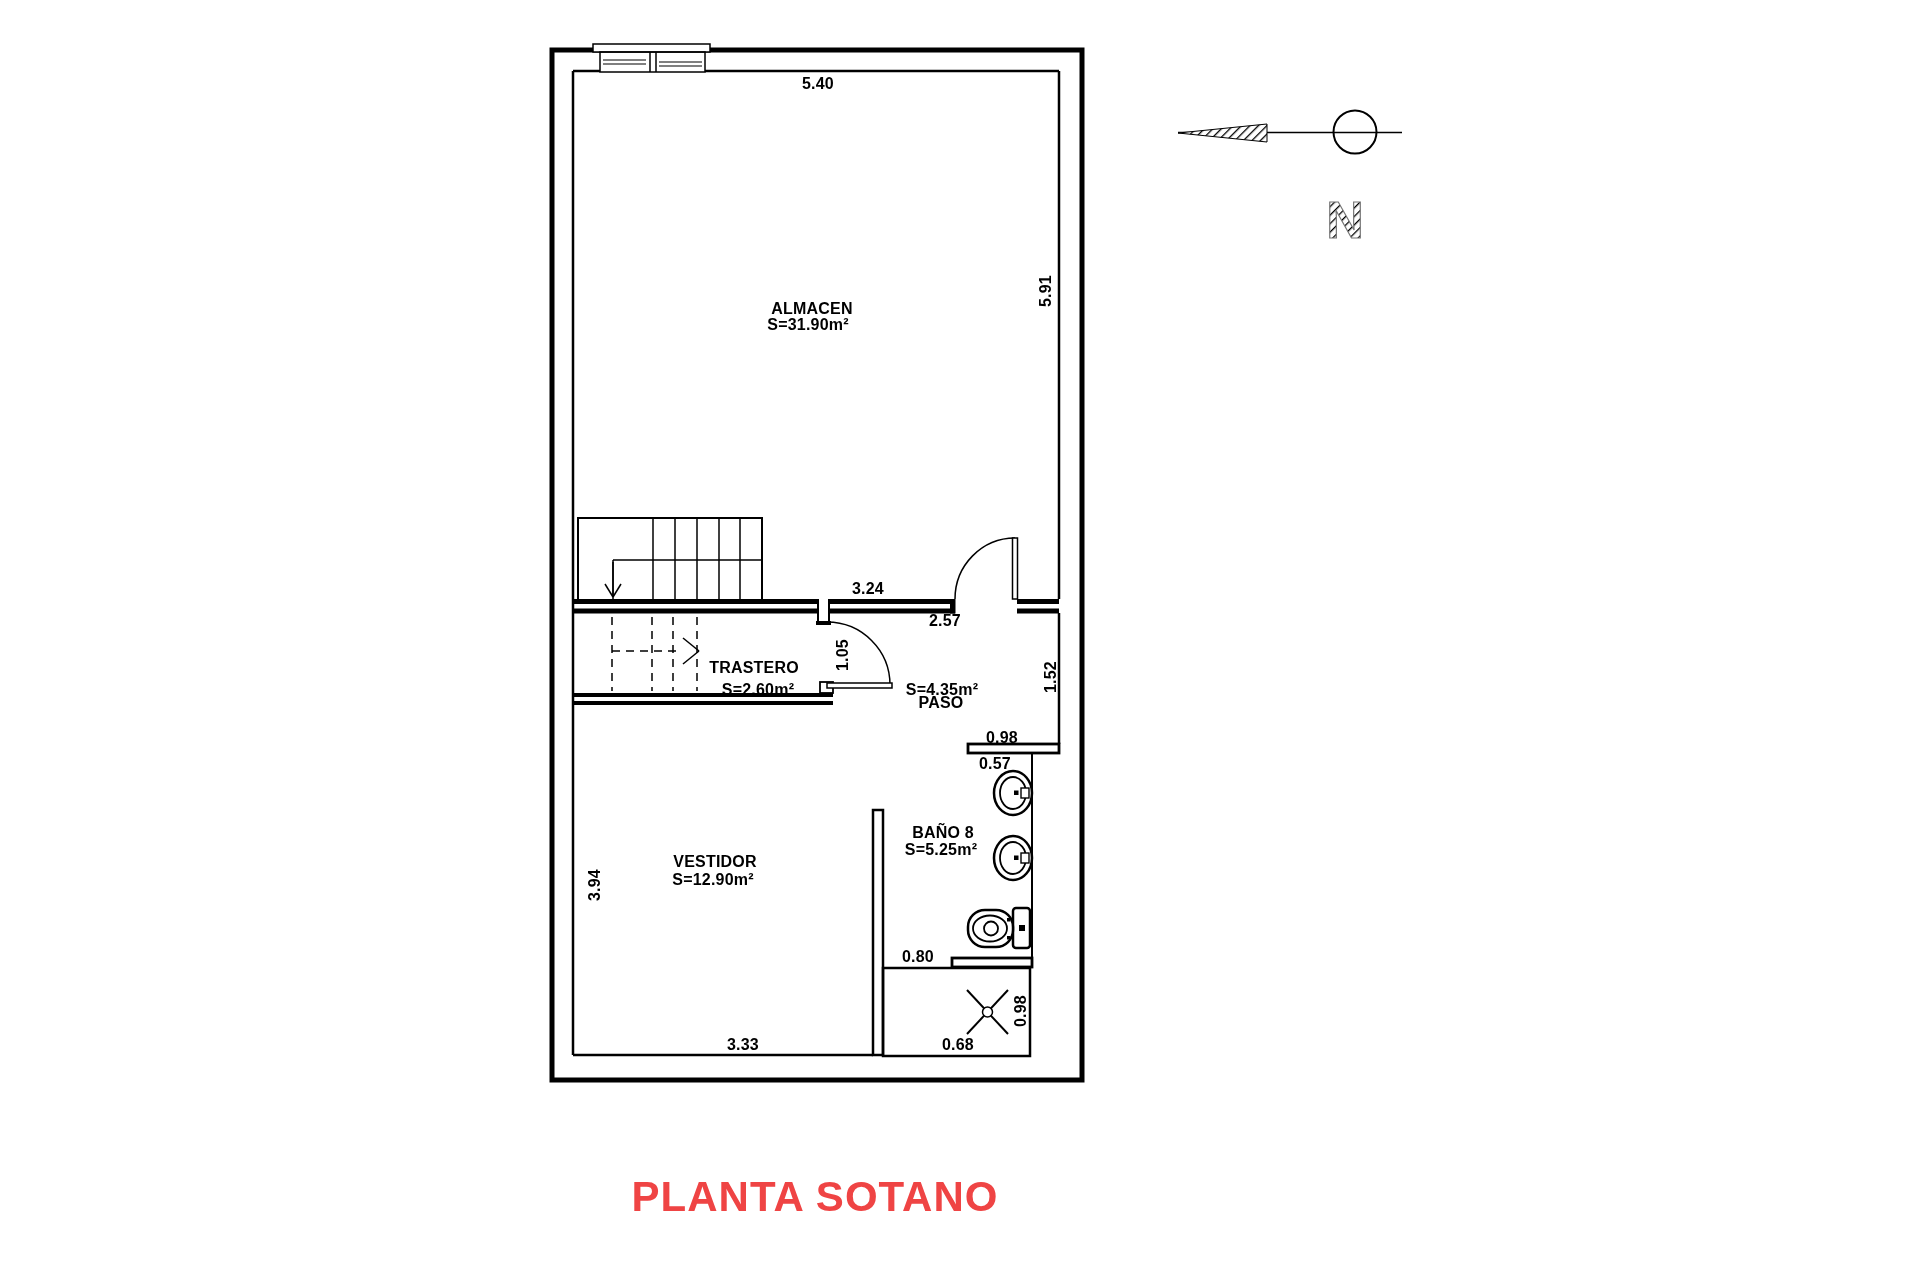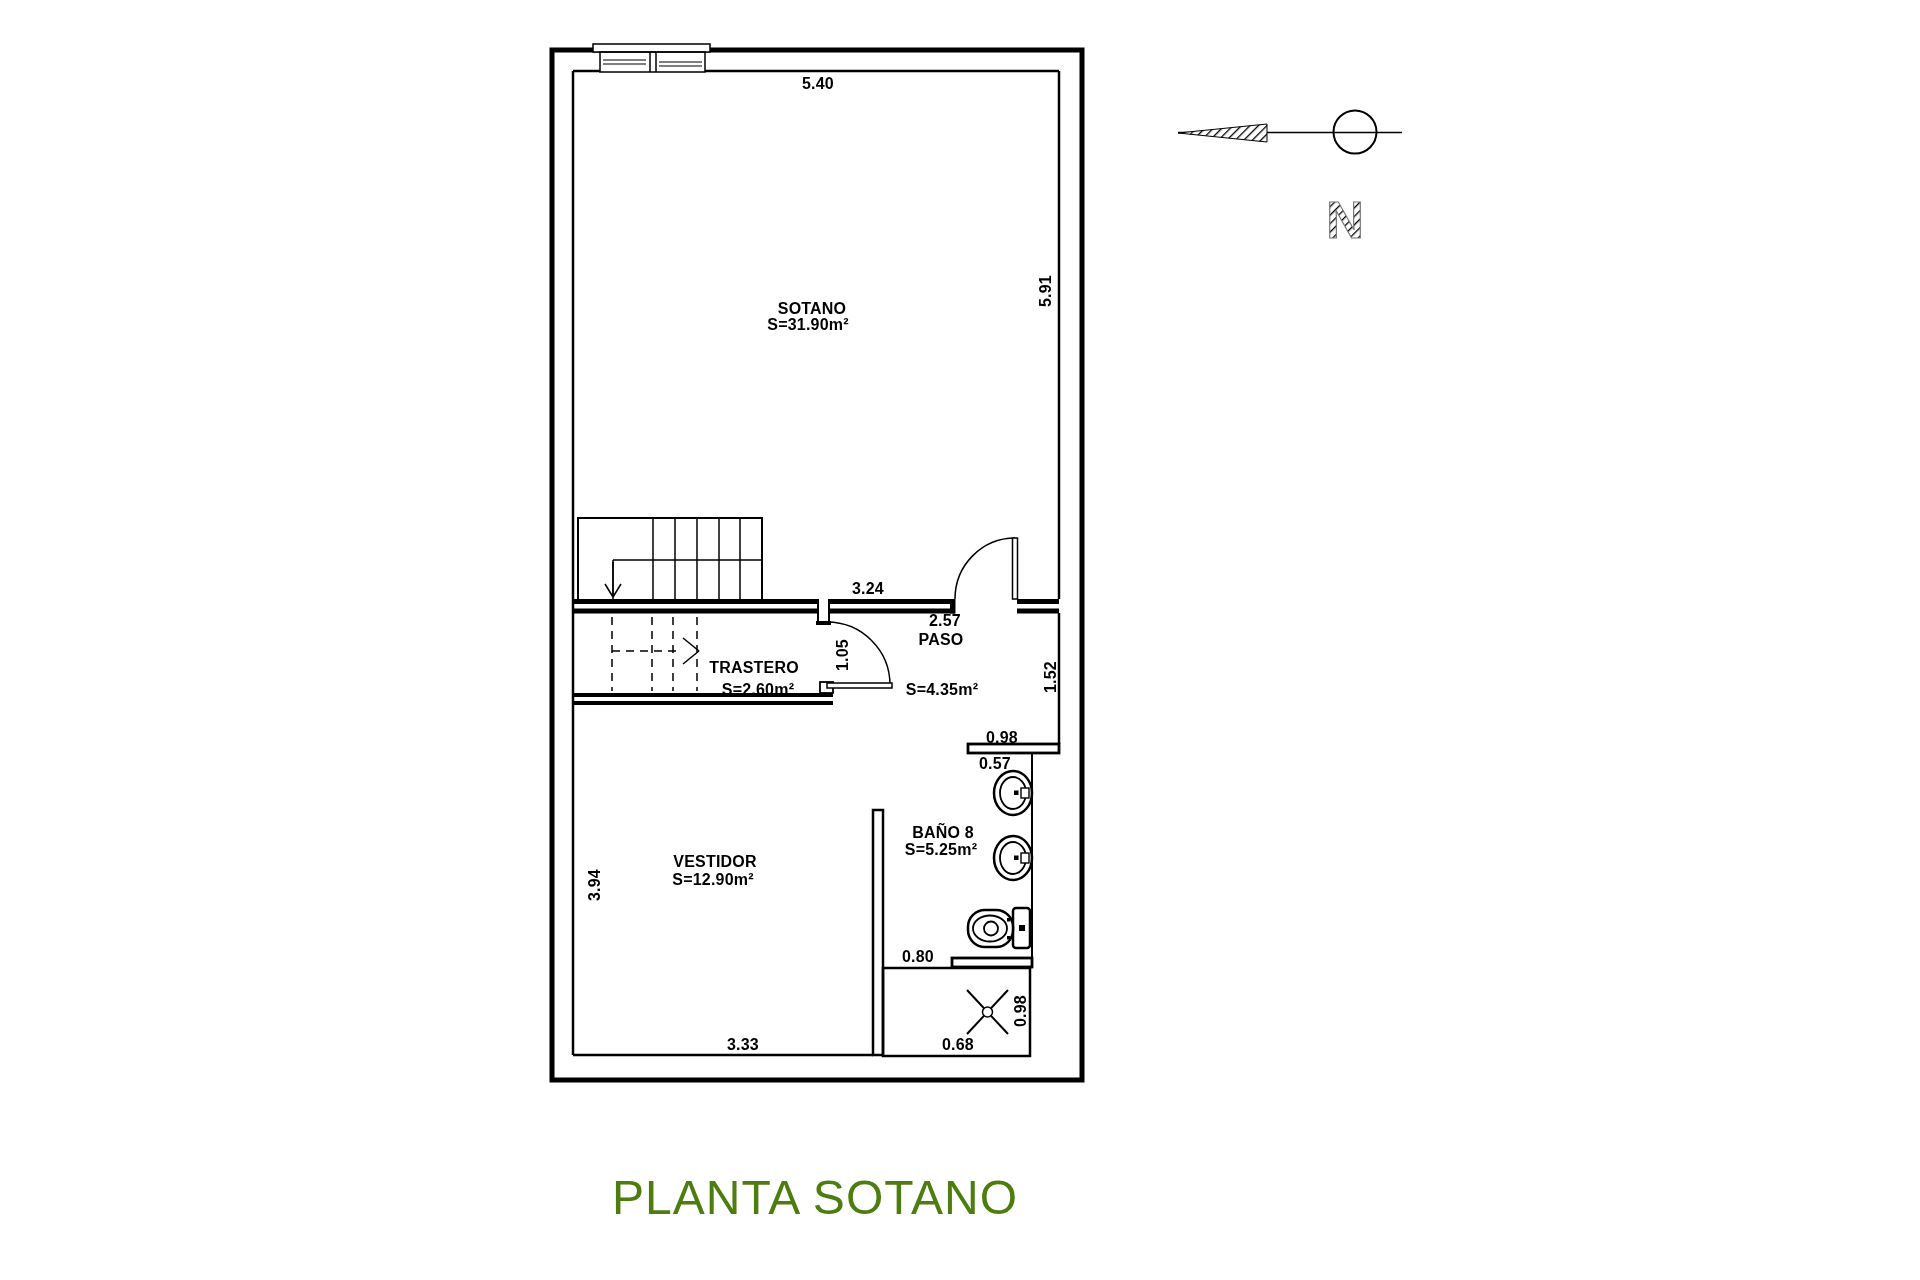--- a/index.html
+++ b/index.html
@@ -5,21 +5,21 @@
   html,body{margin:0;padding:0;background:#ffffff;}
   body{width:1920px;height:1280px;position:relative;overflow:hidden;
        font-family:"Liberation Sans", sans-serif;}
   #stage{position:absolute;inset:0;width:1920px;height:1280px;}
   svg{position:absolute;left:0;top:0;}
   .lbl{position:absolute;transform:translate(-50%,-50%);
        font-size:16px;font-weight:bold;color:#000;white-space:nowrap;
        letter-spacing:0.2px;line-height:1;}
   .lbl.v{transform:translate(-50%,-50%) rotate(-90deg);}
   .title{position:absolute;transform:translate(-50%,-50%);
-         font-size:48px;font-weight:400;color:#4d7c0f;white-space:nowrap;
+         font-size:42px;font-weight:700;color:#ef4444;white-space:nowrap;
          letter-spacing:1px;}
 </style>
 </head>
 <body>
 
 <div id="stage">
 
 <svg width="1920" height="1280" viewBox="0 0 1920 1280">
   <defs>
     <pattern id="hatch" width="6" height="6" patternUnits="userSpaceOnUse" patternTransform="rotate(45)">
@@ -147,29 +147,29 @@
 
   <g>
     <line x1="1178" y1="132.5" x2="1402" y2="132.5" stroke="#000000" stroke-width="1.5"></line>
     <polygon points="1178,133 1267,124 1267,142" fill="url(#hatch)" stroke="#000000" stroke-width="1"></polygon>
     <circle cx="1355" cy="132" r="21.5" fill="none" stroke="#000000" stroke-width="2"></circle>
   </g>
   <text x="1345" y="238" text-anchor="middle" font-family="Liberation Sans, sans-serif" font-size="52" font-weight="bold" fill="url(#hatch)" stroke="#777777" stroke-width="1.2">N</text>
 </svg>
 
   <div class="lbl" style="left:818px;top:84px">5.40</div>
-  <div class="lbl" style="left:812px;top:309px">SOTANO</div>
+  <div class="lbl" style="left:812px;top:309px">ALMACEN</div>
   <div class="lbl" style="left:808px;top:325px">S=31.90m²</div>
   <div class="lbl v" style="left:1046px;top:291px">5.91</div>
   <div class="lbl" style="left:868px;top:589px">3.24</div>
   <div class="lbl" style="left:945px;top:621px">2.57</div>
   <div class="lbl" style="left:754px;top:668px">TRASTERO</div>
   <div class="lbl" style="left:758px;top:690px">S=2.60m²</div>
   <div class="lbl v" style="left:843px;top:655px">1.05</div>
-  <div class="lbl" style="left:941px;top:640px">PASO</div>
+  <div class="lbl" style="left:941px;top:703px">PASO</div>
   <div class="lbl" style="left:942px;top:690px">S=4.35m²</div>
   <div class="lbl v" style="left:1051px;top:677px">1.52</div>
   <div class="lbl" style="left:1002px;top:738px">0.98</div>
   <div class="lbl" style="left:995px;top:764px">0.57</div>
   <div class="lbl" style="left:943px;top:833px">BAÑO 8</div>
   <div class="lbl" style="left:941px;top:850px">S=5.25m²</div>
   <div class="lbl" style="left:715px;top:862px">VESTIDOR</div>
   <div class="lbl" style="left:713px;top:880px">S=12.90m²</div>
   <div class="lbl v" style="left:595px;top:885px">3.94</div>
   <div class="lbl" style="left:918px;top:957px">0.80</div>

